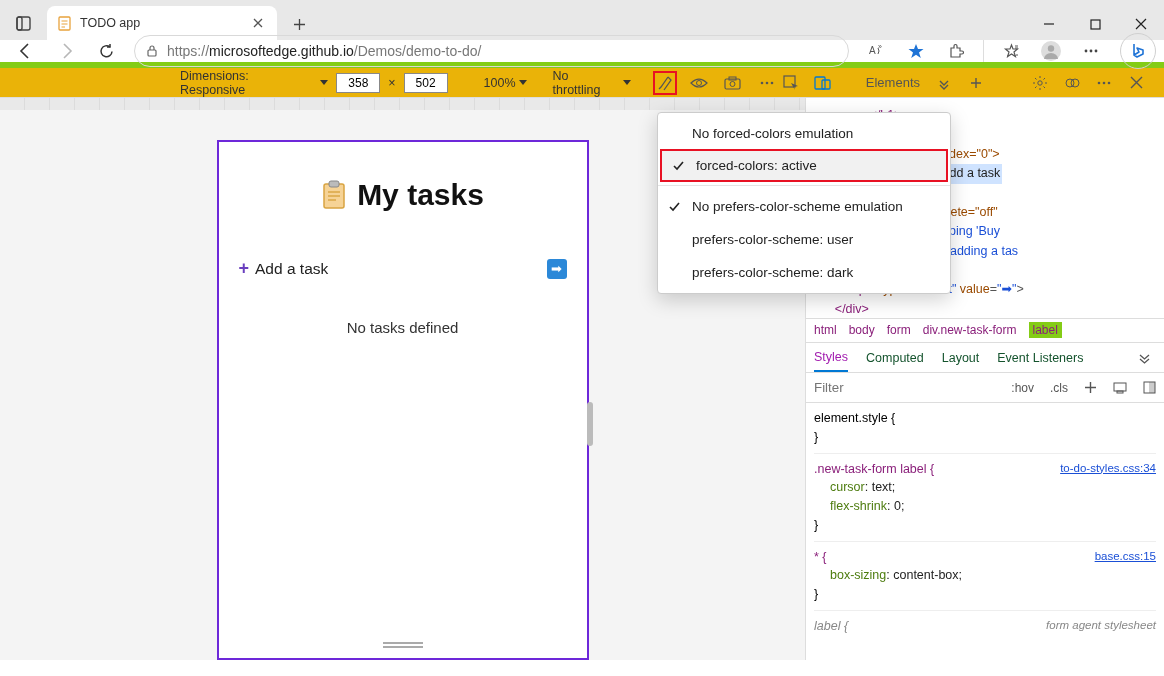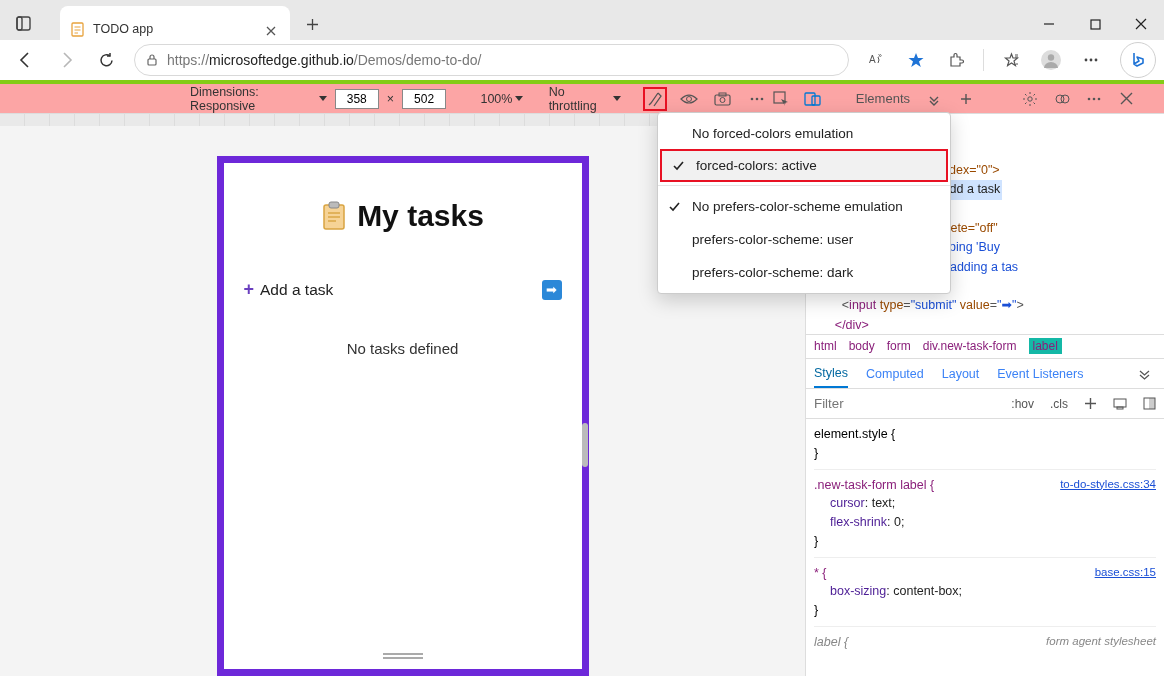--- a/index.html
+++ b/index.html
@@ -2,90 +2,90 @@
 <html><head>
 <meta charset="utf-8">
 <style>
 * { margin: 0; padding: 0; box-sizing: border-box; font-family: "Segoe UI", Arial, sans-serif; }
 body { width: 1164px; height: 676px; background: #fff; overflow: hidden; position: relative; }
 
 
 .titlebar { height: 40px; background: #e8e8e8; display: flex; align-items: flex-end; }
 .tab-strip { display: flex; align-items: flex-end; height: 40px; padding-left: 6px; }
 .square-btn { width: 34px; height: 34px; display: flex; align-items: center; justify-content: center; border-radius: 6px; }
-.browser-tab { display: flex; align-items: flex-start; background: #fff; height: 34px; border-radius: 8px 8px 0 0; padding: 16px 10px; gap: 8px; min-width: 230px; margin-left: 20px; }
+.browser-tab { display: flex; align-items: center; background: #fff; height: 34px; border-radius: 8px 8px 0 0; padding: 16px 10px; gap: 8px; min-width: 230px; margin-left: 7px; }
 .tab-title { font-size: 12.5px; color: #333; flex: 1; }
 .tab-close { width: 18px; height: 18px; display: flex; align-items: center; justify-content: center; }
 .newtab { width: 32px; height: 32px; display: flex; align-items: center; justify-content: center; margin-left: 6px; }
 .win-controls { margin-left: auto; display: flex; }
 .win-btn { width: 46px; height: 32px; display: flex; align-items: center; justify-content: center; }
 
 
-.addrbar { height: 44px; background: #fff; display: flex; align-items: center; padding: 0 8px; gap: 4px; border-bottom: 4px solid #84cc16; }
+.addrbar { height: 28px; background: #fff; display: flex; align-items: center; padding: 0 8px; gap: 4px; border-bottom: 6px solid #84cc16; }
 .nav-btn { width: 36px; height: 36px; display: flex; align-items: center; justify-content: center; border-radius: 6px; }
 .url-field { flex: 1; height: 32px; border: 1px solid #d9d9d9; border-radius: 16px; display: flex; align-items: center; padding: 0 10px; gap: 8px; margin: 0 6px; }
 .url-text { font-size: 14px; color: #777; }
 .url-text .dark { color: #222; }
 .addr-icons { display: flex; align-items: center; gap: 6px; }
 .addr-icn { width: 34px; height: 34px; display: flex; align-items: center; justify-content: center; }
 .bing { width: 36px; height: 36px; border: 1px solid #d0d0d0; border-radius: 50%; display: flex; align-items: center; justify-content: center; margin-left: 6px; }
 
 
-.dev-strip { height: 30px; background: #fca5a5; border-bottom: 1px solid #ddd; display: flex; align-items: center; font-size: 12.5px; color: #333; padding: 0 20px; }
+.dev-strip { height: 30px; background: #eab308; border-bottom: 1px solid #ddd; display: flex; align-items: center; font-size: 12.5px; color: #333; padding: 0 10px; }
 .dev-left { display: flex; align-items: center; gap: 8px; margin-left: 170px; }
 .dim-input { width: 44px; height: 20px; border: 1px solid #888; text-align: center; font-size: 12px; }
 .dev-dd { display: flex; align-items: center; gap: 3px; }
 .dev-icons { display: flex; align-items: center; gap: 10px; margin-left: 14px; }
 .dev-icn { width: 24px; height: 24px; display: flex; align-items: center; justify-content: center; }
 .highlight-red { border: 2px solid #e81123; }
 .dev-right { margin-left: auto; display: flex; align-items: center; gap: 8px; padding-right: 6px; }
 .panel-tab { font-size: 13px; color: #555; padding: 0 4px; margin-left: 19px; }
 
 
 .content { display: flex; height: 562px; }
 
 
 .preview-wrap { width: 805px; background: #f4f4f4; position: relative; display: flex; flex-direction: column; align-items: center; }
 .ruler-h { height: 16px; width: 100%; background: repeating-linear-gradient(90deg,#e9e9e9 0,#e9e9e9 24px,#dcdcdc 24px,#dcdcdc 25px); }
-.device-frame { margin-top: 30px; width: 372px; background: #fff; border: 7px solid #6d28d9; position: relative; display: flex; flex-direction: column; align-items: center; padding: 30px 20px; min-height: 520px; }
+.device-frame { margin-top: 30px; width: 372px; background: #fff; border: 2px solid #6d28d9; position: relative; display: flex; flex-direction: column; align-items: center; padding: 30px 20px; min-height: 520px; }
 .page-title { font-size: 30px; font-weight: 700; color: #111; display: flex; align-items: center; gap: 10px; margin-top: 6px; }
 .add-row { display: flex; align-items: center; width: 100%; margin-top: 46px; font-size: 15.5px; color: #222; }
 .add-plus { color: #6a3fbf; font-weight: bold; margin-right: 6px; font-size: 18px; }
 .add-submit { margin-left: auto; width: 20px; height: 20px; background: #2b88d8; border-radius: 3px; display: flex; align-items: center; justify-content: center; color: #fff; font-size: 13px; }
 .no-tasks { margin-top: 40px; font-size: 15px; color: #333; }
 .scroll-handle { position: absolute; right: -6px; top: 260px; width: 6px; height: 44px; background: #bbb; border-radius: 3px; }
 .drag-handle { position: absolute; bottom: 8px; left: 50%; transform: translateX(-50%); width: 40px; height: 8px; display:flex; flex-direction:column; gap:2px;}
 .drag-handle div{height:2px;background:#aaa;}
 
 
 .devpanel { flex: 1; border-left: 1px solid #ddd; display: flex; flex-direction: column; font-family: Consolas, monospace; font-size: 12.5px; }
 .dom-area { padding: 8px 8px 4px 8px; height: 220px; overflow: hidden; background: #fff; }
 .dom-line { white-space: pre; line-height: 1.55; }
 .t-tag { color: #8a1f7a; } .t-attr { color: #9a4a00; } .t-val { color: #1a4fd6; } .t-punc{color:#555;} .t-txt{color:#222;}
 .dom-hl { background: #cfe3ff; display:inline-block; padding:0 2px;}
 .plus-badge{display:inline-block;width:13px;height:13px;border:1px solid #777;border-radius:50%;text-align:center;line-height:11px;font-size:10px;color:#555;margin:0 3px;}
 
 .crumb-bar { border-top: 1px solid #ddd; border-bottom: 1px solid #ddd; padding: 4px 8px; font-size: 12px; color: #888; font-family: "Segoe UI"; }
 .crumb { margin-right: 12px; color: #8a1f7a; }
-.crumb.sel { background: #14b8a6; color: #8a1f7a; padding: 1px 4px; }
+.crumb.sel { background: #84cc16; color: #8a1f7a; padding: 1px 4px; }
 
 .styles-tabs { display: flex; border-bottom: 1px solid #ddd; padding: 0 8px; font-family:"Segoe UI"; font-size:12.5px; align-items:center; height:30px; gap:18px;}
-.styles-tab { color:#3b82f6; padding:6px 0;}
-.styles-tab.active { color:#0369a1; border-bottom:2px solid #0078d4;}
+.styles-tab { color:#14532d; padding:6px 0;}
+.styles-tab.active { color:#a21caf; border-bottom:2px solid #0078d4;}
 .styles-toolbar { display:flex; align-items:center; border-bottom:1px solid #ddd; height:30px; font-family:"Segoe UI"; font-size:12px;}
 .filter-inp { flex:1; border:none; padding:0 8px; height:100%; outline:none; color:#888;}
 .st-btn { padding:0 8px; color:#555;}
 
 .rules { padding: 4px 8px; font-size: 12.5px; line-height:1.5; overflow:hidden;}
 .rule-block { padding: 2px 0 6px 0; border-bottom:1px solid #eee; margin-bottom:4px;}
 .rule-sel { color:#8a1f7a; }
 .rule-src { float:right; color:#1a4fd6; text-decoration:underline; font-size:11.5px;}
 .rule-src.ua { color:#888; text-decoration:none; font-style:italic;}
 .rule-prop { padding-left: 16px; color:#222;}
-.prop-name{color:#4c1d95;}
+.prop-name{color:#4d7c0f;}
 .strike{text-decoration:line-through;color:#999;font-style:italic;}
 .ua-sel{font-style:italic;color:#888;}
 
 
 .dropdown { position: absolute; left: 657px; top: 112px; width: 294px; background: #fff; border: 1px solid #ccc; border-radius: 4px; box-shadow: 0 6px 20px rgba(0,0,0,0.18); padding: 4px 0; z-index: 100; font-size: 13.5px; }
 .dd-item { display: flex; align-items: center; height: 33px; padding: 0 14px 0 34px; position: relative; color: #222; }
 .dd-sep { height: 1px; background: #e4e4e4; margin: 4px 0; }
 .dd-check { position: absolute; left: 10px; }
 .dd-hl { border: 2.5px solid #e81123; margin: -1px 2px; background:#f1f1f1;}
 .dd-item.active-row{background:#f1f1f1;}

